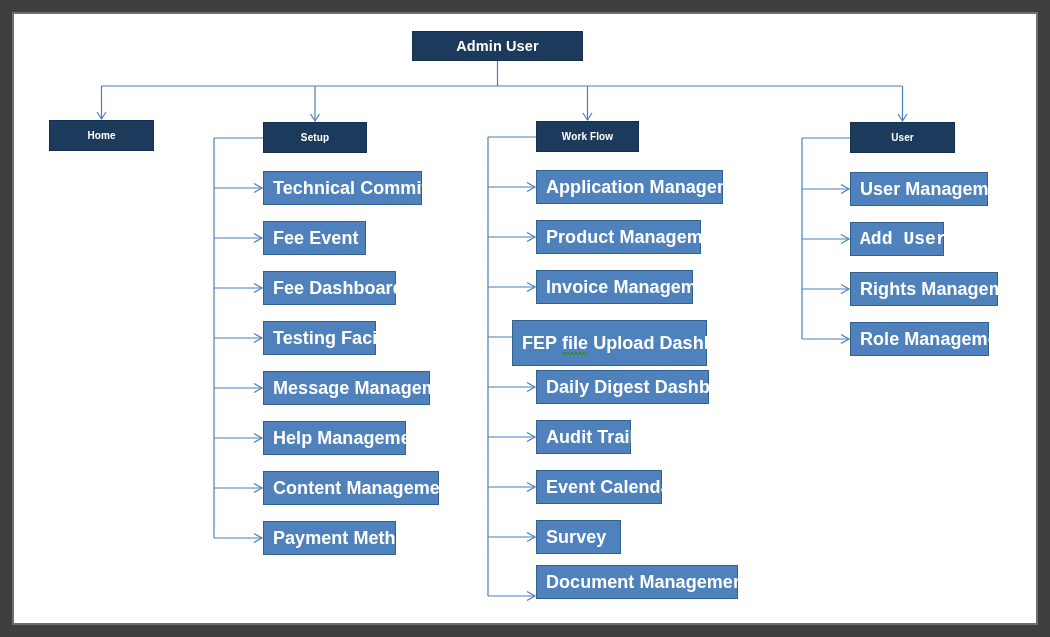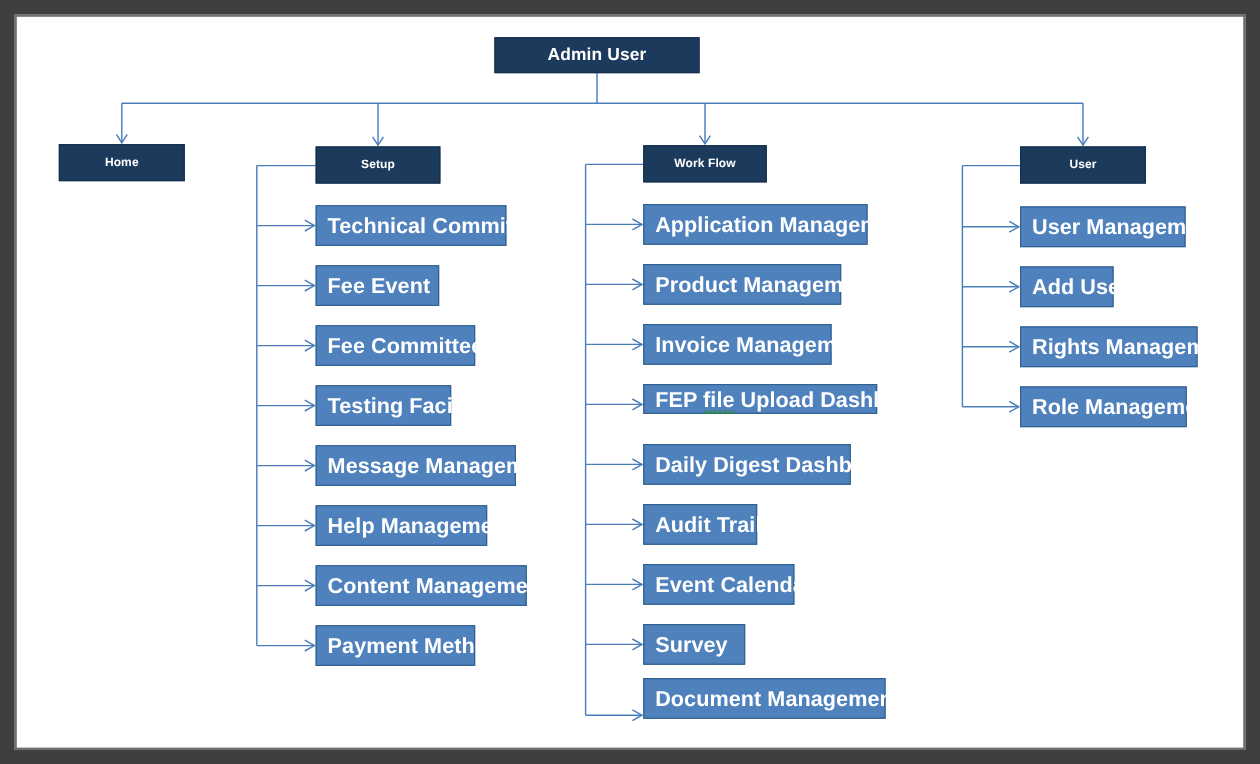--- a/index.html
+++ b/index.html
@@ -179,21 +179,21 @@
       <div class="node level2" style="left: 263px; top: 122px; width: 104px; height: 31px;">
         <span class="label">Setup</span>
       </div>
       <div class="node level3" style="left: 263px; top: 171px; width: 159px; height: 34px;">
         <span class="label">Technical Committees</span>
       </div>
       <div class="node level3" style="left: 263px; top: 221px; width: 103px; height: 34px;">
         <span class="label">Fee Event</span>
       </div>
       <div class="node level3" style="left: 263px; top: 271px; width: 133px; height: 34px;">
-        <span class="label">Fee Committees</span>
+        <span class="label">Fee Dashboard</span>
       </div>
       <div class="node level3" style="left: 263px; top: 321px; width: 113px; height: 34px;">
         <span class="label">Testing Facility</span>
       </div>
       <div class="node level3" style="left: 263px; top: 371px; width: 167px; height: 34px;">
         <span class="label">Message Management</span>
       </div>
       <div class="node level3" style="left: 263px; top: 421px; width: 143px; height: 34px;">
         <span class="label">Help Management</span>
       </div>
@@ -208,21 +208,21 @@
       </div>
       <div class="node level3" style="left: 536px; top: 170px; width: 187px; height: 34px;">
         <span class="label">Application Management</span>
       </div>
       <div class="node level3" style="left: 536px; top: 220px; width: 165px; height: 34px;">
         <span class="label">Product Management</span>
       </div>
       <div class="node level3" style="left: 536px; top: 270px; width: 157px; height: 34px;">
         <span class="label">Invoice Management</span>
       </div>
-      <div class="node level3" style="left: 536px; top: 320px; width: 195px; height: 25px;">
+      <div class="node level3" style="left: 512px; top: 320px; width: 195px; height: 46px;">
         <span class="label">FEP <span class="squiggle">file</span>  Upload Dashboard</span>
       </div>
       <div class="node level3" style="left: 536px; top: 370px; width: 173px; height: 34px;">
         <span class="label">Daily Digest Dashboard</span>
       </div>
       <div class="node level3" style="left: 536px; top: 420px; width: 95px; height: 34px;">
         <span class="label">Audit Trail</span>
       </div>
       <div class="node level3" style="left: 536px; top: 470px; width: 126px; height: 34px;">
         <span class="label">Event Calendar</span>
@@ -232,21 +232,21 @@
       </div>
       <div class="node level3" style="left: 536px; top: 565px; width: 202px; height: 34px;">
         <span class="label">Document Management</span>
       </div>
       <div class="node level2" style="left: 850px; top: 122px; width: 105px; height: 31px;">
         <span class="label">User</span>
       </div>
       <div class="node level3" style="left: 850px; top: 172px; width: 138px; height: 34px;">
         <span class="label">User Management</span>
       </div>
-      <div class="node level3" style="left: 850px; top: 222px; width: 78px; height: 34px;">
+      <div class="node level3" style="left: 850px; top: 222px; width: 94px; height: 34px; font-family: Liberation Mono, monospace;">
         <span class="label">Add User</span>
       </div>
       <div class="node level3" style="left: 850px; top: 272px; width: 148px; height: 34px;">
         <span class="label">Rights Management</span>
       </div>
       <div class="node level3" style="left: 850px; top: 322px; width: 139px; height: 34px;">
         <span class="label">Role Management</span>
       </div>
     </div>
 

